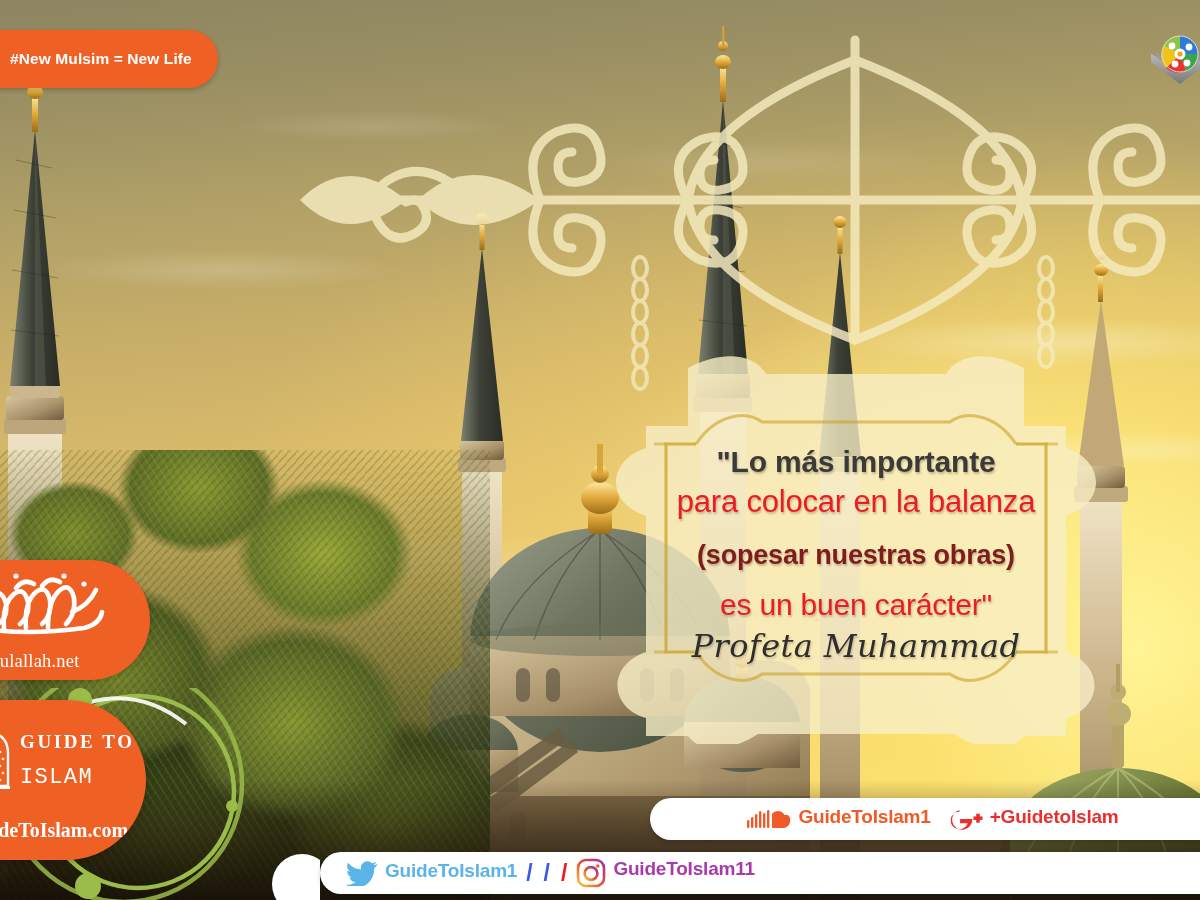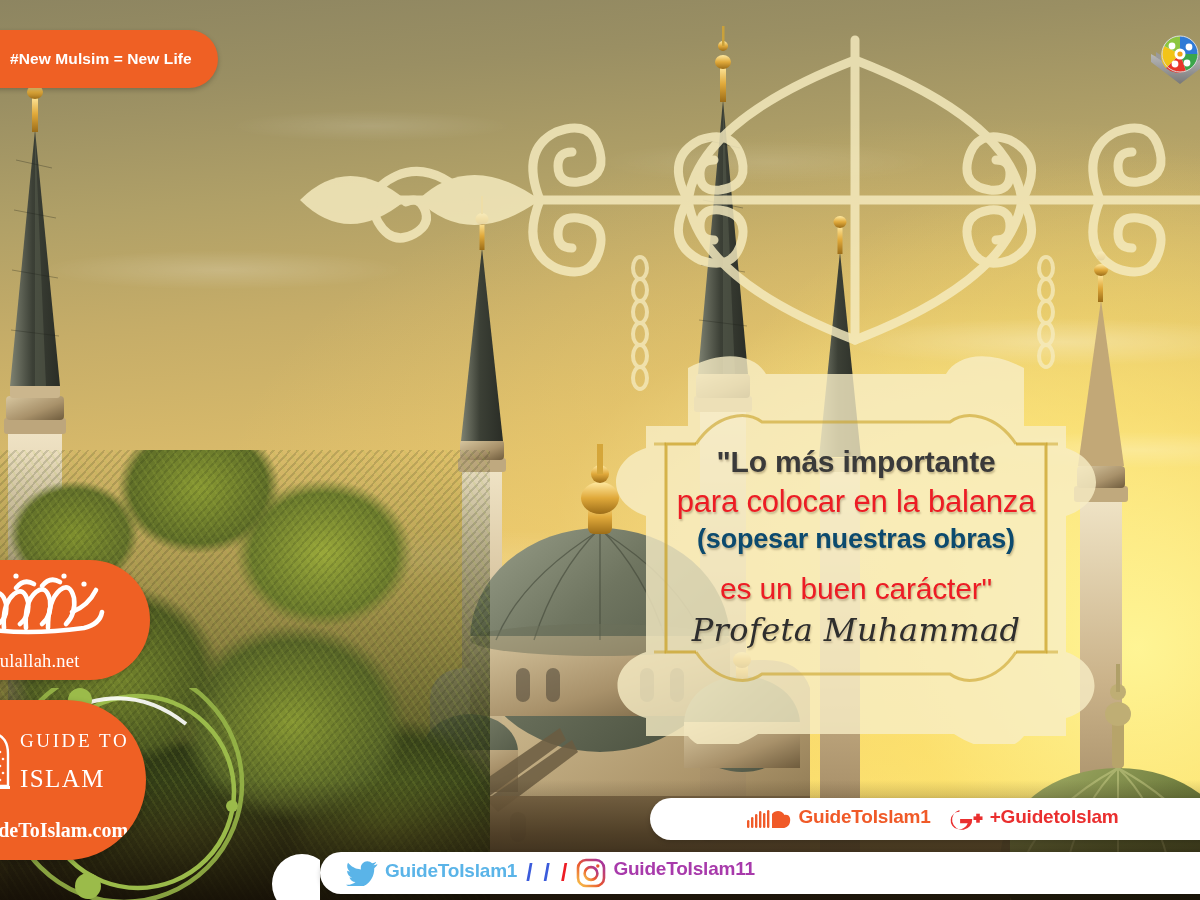--- a/index.html
+++ b/index.html
@@ -116,24 +116,24 @@
     background:#ef6024;
     border-radius:0 80px 80px 0;
     box-shadow:0 2px 6px rgba(0,0,0,.2);
     overflow:hidden;
   }
   .gti-inner{position:absolute;left:22px;top:32px;display:flex;align-items:center;gap:10px;}
   .gti-arch{width:34px;height:58px;}
   .gti-words{display:flex;flex-direction:column;line-height:.94;}
   .gti-words .l1{
     color:#fff;font-family:"Liberation Serif",serif;font-size:19px;
-    letter-spacing:2.6px;font-weight:normal;
+    letter-spacing:2.6px;font-weight:bold;
   }
   .gti-words .l2{
-    color:#fff;font-family:Liberation Serif, serif;font-size:25px;
+    color:#fff;font-family:Liberation Mono, monospace;font-size:22px;
     letter-spacing:1.4px;margin-top:17px;
   }
   .gti-dom{
     position:absolute;left:12px;bottom:18px;
     color:#fff;font-family:"Liberation Serif",serif;font-size:20px;font-weight:bold;
     letter-spacing:0px;
   }
 
   
   .quote-wrap{position:absolute;left:596px;top:352px;width:520px;height:392px;}
@@ -142,21 +142,21 @@
     position:absolute;left:0;top:0;width:520px;height:392px;
     display:flex;flex-direction:column;align-items:center;justify-content:flex-start;
     padding-top:94px;box-sizing:border-box;
   }
   .ql{
     white-space:nowrap;line-height:1.06;
     text-shadow:1px 2px 2px rgba(80,60,30,.30);
   }
   .ql1{font-size:30px;font-weight:bold;color:#3a3a3a;letter-spacing:-.2px;}
   .ql2{font-size:31px;font-weight:normal;color:#ed1c24;letter-spacing:-.2px;margin-top:8px;}
-  .ql3{font-size:27px;font-weight:bold;color:#0c4a6e;letter-spacing:-.2px;margin-top:6px;}
+  .ql3{font-size:27px;font-weight:bold;color:#7f1d1d;letter-spacing:-.2px;margin-top:22px;}
   .ql4{font-size:30px;font-weight:normal;color:#ed1c24;letter-spacing:-.2px;margin-top:20px;}
   .ql5{
     font-family:"DejaVu Serif",serif;font-style:italic;
     font-size:32px;color:#2e2e2e;margin-top:6px;letter-spacing:.4px;
     text-shadow:1px 2px 2px rgba(80,60,30,.25);
   }
 
   
   .bar{
     position:absolute;

